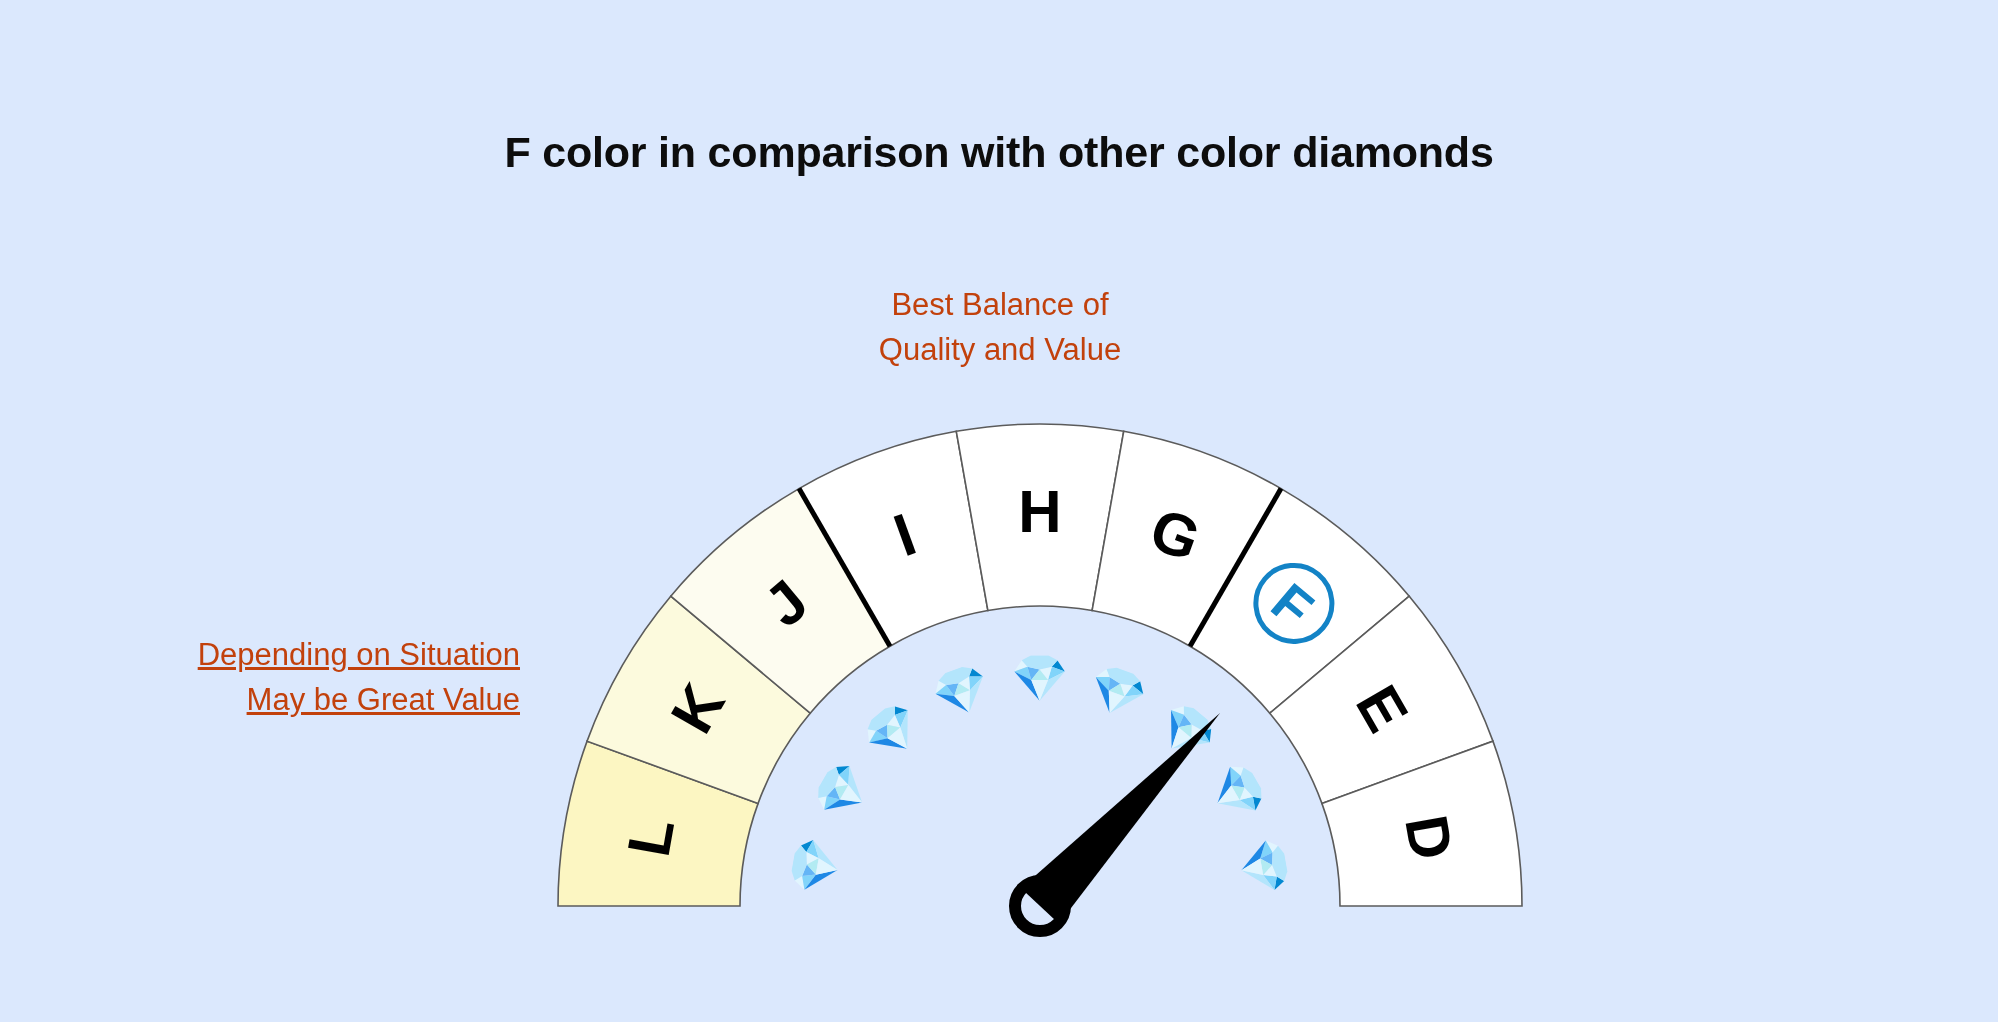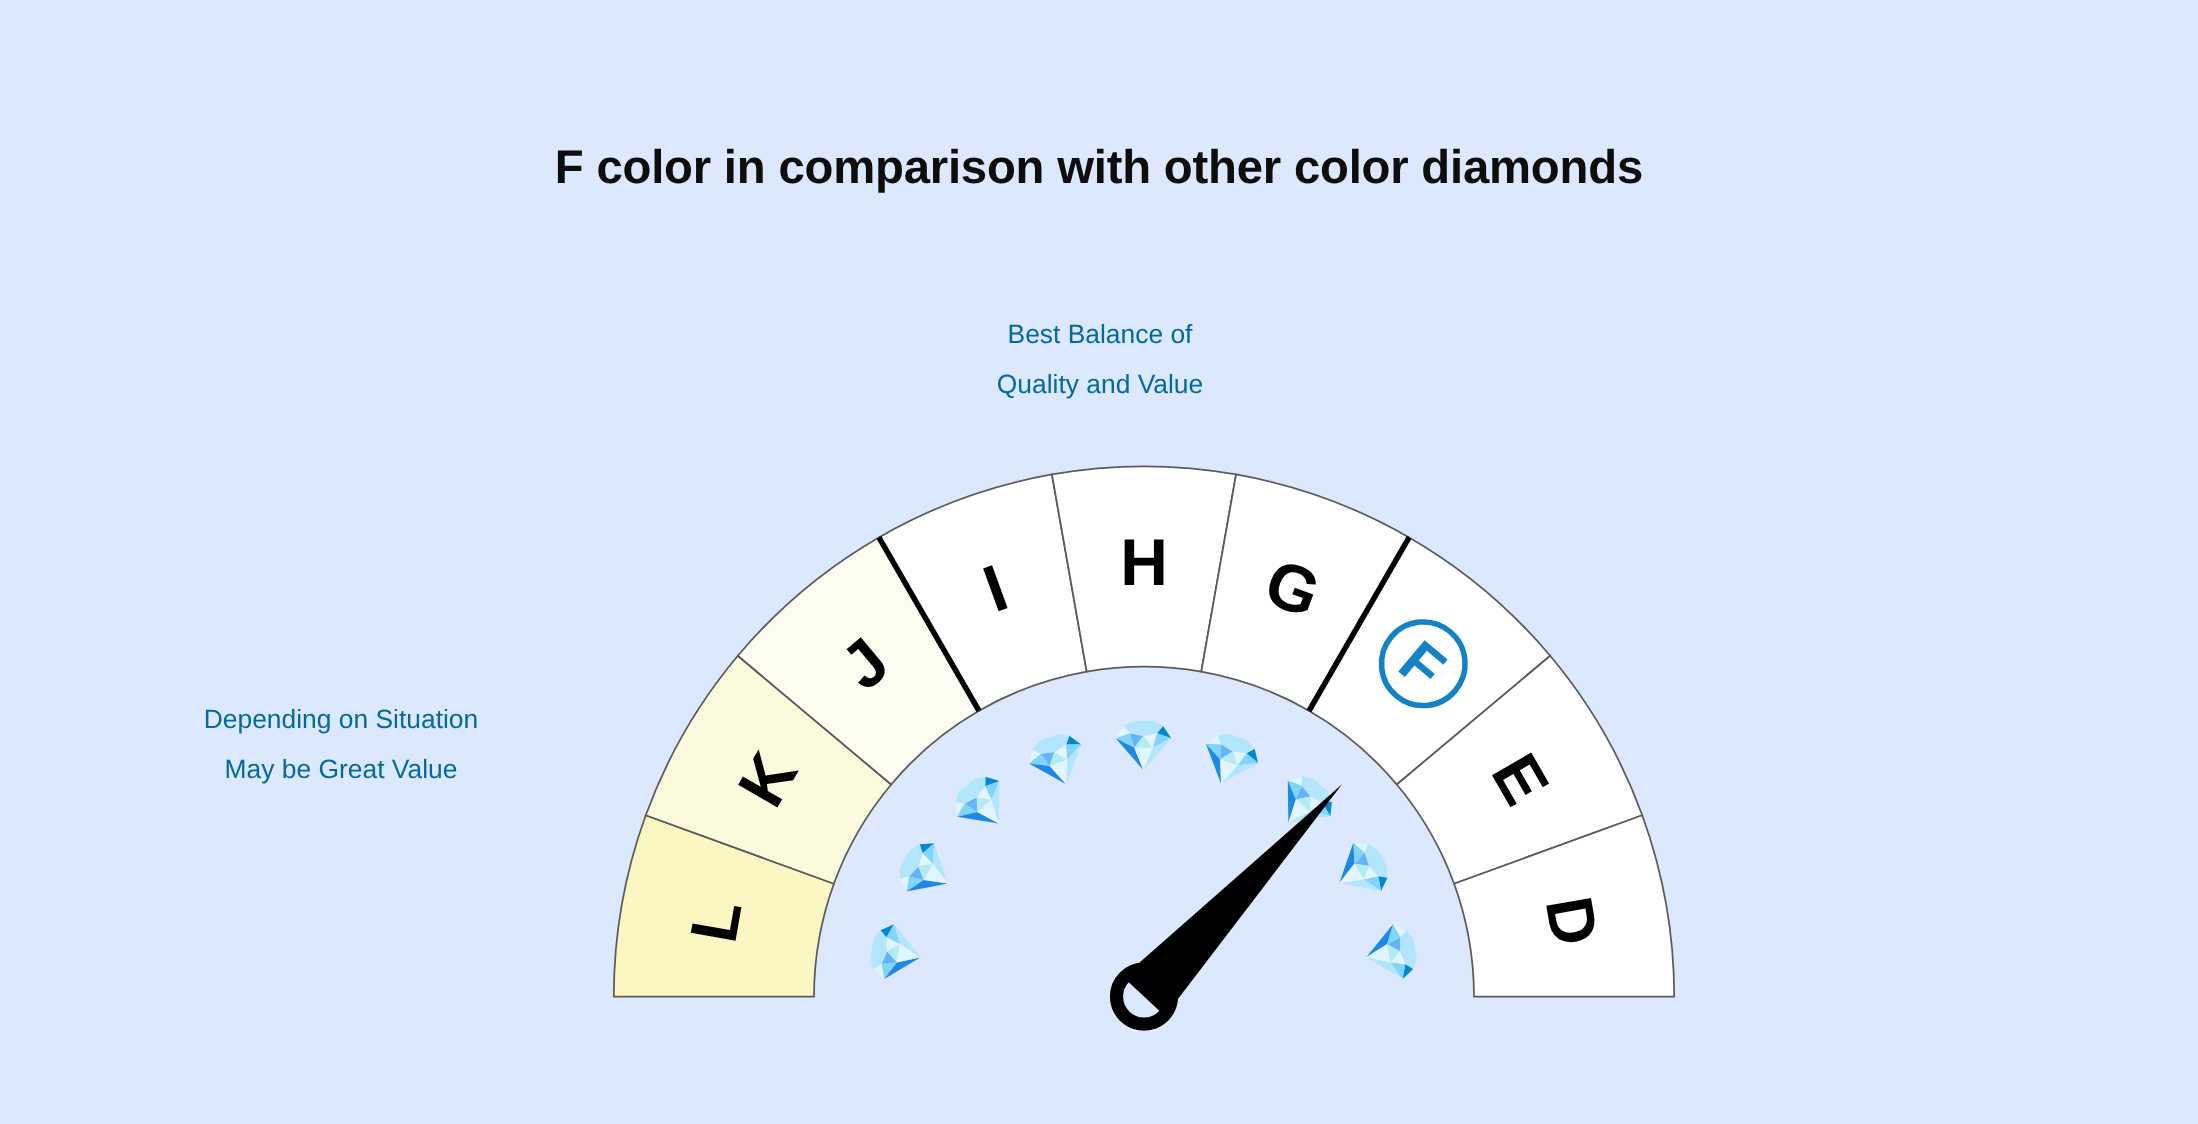--- a/index.html
+++ b/index.html
@@ -28,37 +28,38 @@
     width: 1998px;
     text-align: center;
     font-size: 43px;
     font-weight: bold;
     color: #0d0d0d;
     letter-spacing: -0.2px;
     font-family: "Liberation Sans", sans-serif;
   }
   .side-note {
     position: absolute;
-    font-size: 24px;
+    font-size: 31px;
     line-height: 45px;
-    color: #0369a1;
+    color: #c2410c;
     white-space: pre-line;
     font-family: "Liberation Sans", sans-serif;
   }
   #note-top {
     left: 700px;
     top: 248px;
     width: 600px;
     text-align: center;
   }
   #note-left {
     left: 100px;
     top: 598px;
     width: 420px;
-    text-align: center;
+    text-align: right;
+    text-decoration: underline;
   }
   #note-right {
     left: 1560px;
     top: 598px;
     width: 420px;
     text-align: left;
   }
   #gauge-svg {
     position: absolute;
     left: 0;

